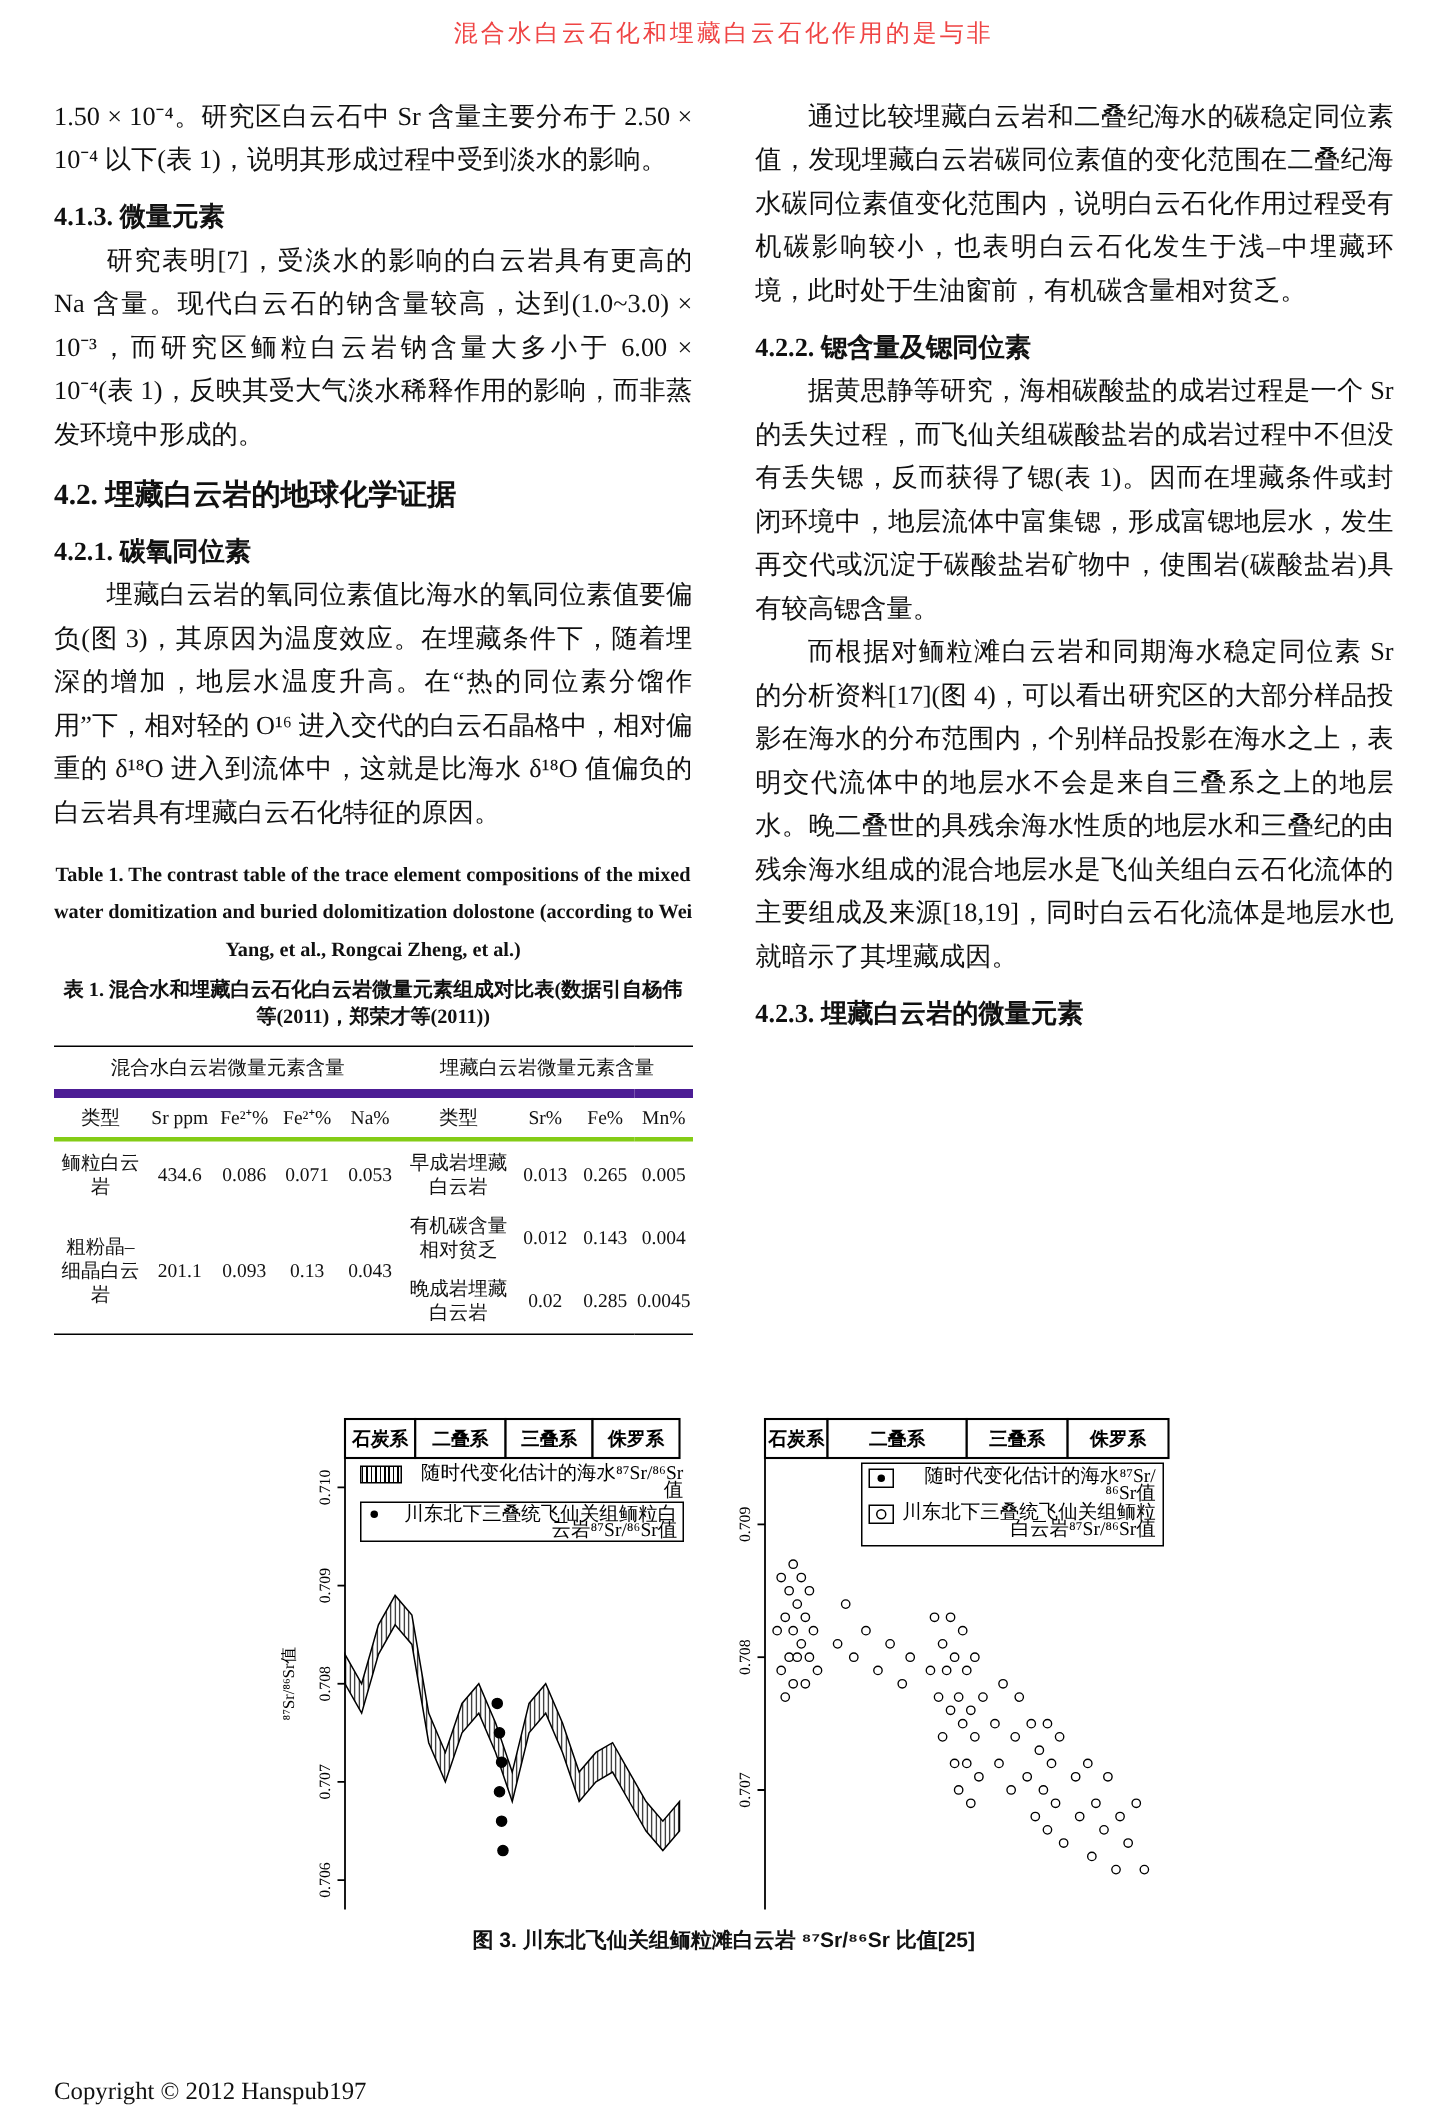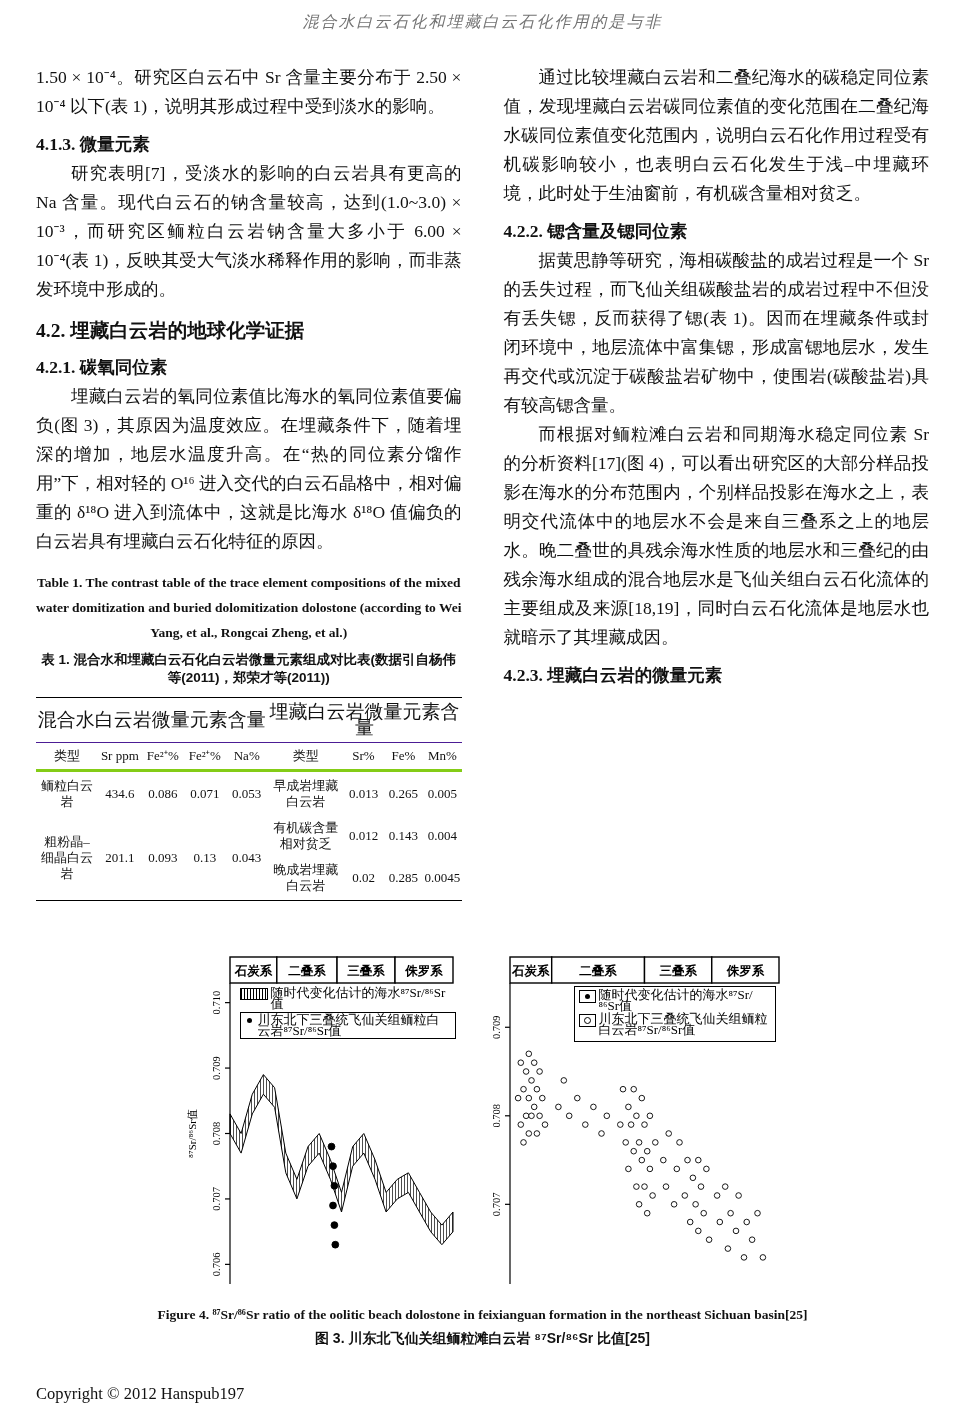--- a/index.html
+++ b/index.html
@@ -1,38 +1,38 @@
 <!DOCTYPE html>
 <html><head>
 <meta charset="utf-8">
 <style>
   html,body { margin:0; padding:0; background:#ffffff; }
   .page {
     width:965px; height:1414px; position:relative; overflow:hidden;
     background:#ffffff; color:#111;
     font-family:"Liberation Serif", serif;
   }
-  .running-header { padding-top:12px; text-align:center; font-size:16px; color:#737373; letter-spacing:2px;font-style:italic; }
+  .running-header { padding-top:12px; text-align:center; font-size:16px; color:#ef4444; letter-spacing:2px; }
   .columns { display:flex; gap:42px; padding:30px 36px 0 36px; }
   .col { width:426px; }
   p.para { font-size:17.5px; line-height:29px; text-align:justify; margin:0; }
   p.indent { text-indent:2em; }
   h3.sub { font-size:17.5px; font-weight:bold; margin:11px 0 3px 0; line-height:24px; }
   h2.sec { font-size:19.5px; font-weight:bold; margin:14px 0 5px 0; line-height:26px; }
   .tbl-cap-en { font-weight:bold; font-size:13.5px; line-height:25px; text-align:center; margin-top:14px; }
   .tbl-cap-zh { font-weight:bold; font-size:13.5px; line-height:18px; text-align:center; margin-top:6px;
-                font-family:Liberation Sans, sans-serif; }
+                font-family:Liberation Serif, serif; }
   table.t1 { width:100%; border-collapse:collapse; margin-top:10px; font-size:13px; }
   .t1 th, .t1 td { text-align:center; font-weight:normal; padding:4px 1px; line-height:16px; }
-  .t1 thead tr.grp th { border-top:1.2px solid #000; border-bottom:1px solid #4c1d95; padding:6px 0; font-size:19px; }
+  .t1 thead tr.grp th { border-top:1.2px solid #000; border-bottom:6px solid #4c1d95; padding:6px 0; font-size:13px; }
   .t1 thead tr.hdr th { border-bottom:3px solid #84cc16; padding:5px 0; }
   .t1 td.bb { border-bottom:1.2px solid #000; }
   .t1 td:nth-child(1) { padding:6px 2px; }
   .figure-row { display:flex; justify-content:center; align-items:flex-start; gap:24px; margin-top:55px; }
-  .chart { position:relative; }
+  .chart { position:relative;text-align:right; }
   #chart0 { width:272px; height:334px; }
   #chart1 { width:302px; height:334px; }
   svg { font-family:"Liberation Serif", serif; }
   .legend { position:absolute; font-size:13px; line-height:10.5px; color:#000; }
   .legend.boxed { border:1px solid #000; padding:3px 4px; background:#fff; }
   .legend .lrow { display:flex; align-items:flex-start; gap:3px; margin-bottom:3px; }
   .legend .lrow.boxed { border:1px solid #000; padding:2px 3px; }
   .sym-hatch { flex:0 0 auto; width:26px; height:10px; border:1px solid #000;
                background:repeating-linear-gradient(90deg,#000 0 1px,#fff 1px 3px); }
   .symbox { flex:0 0 auto; width:15px; height:11px; border:1px solid #000;
@@ -299,21 +299,20 @@
           </div>
           <div class="lrow">
             <span class="symbox">
               <span class="dot-o"></span>
             </span>
             <span>川东北下三叠统飞仙关组鲕粒白云岩⁸⁷Sr/⁸⁶Sr值</span>
           </div>
         </div></div>
   </div>
 
-  <div class="fig-cap-en">Figure 4. ⁸⁷Sr/⁸⁶Sr ratio of the oolitic beach dolostone in feixianguan formation in the northeast Sichuan basin[25]</div>
   <div class="fig-cap-zh">图 3. 川东北飞仙关组鲕粒滩白云岩 ⁸⁷Sr/⁸⁶Sr 比值[25]</div>
 
   <div class="footer">
     <span>Copyright © 2012 Hanspub</span>
     <span>197</span>
   </div>
 
 </div>
 
 </body></html>

